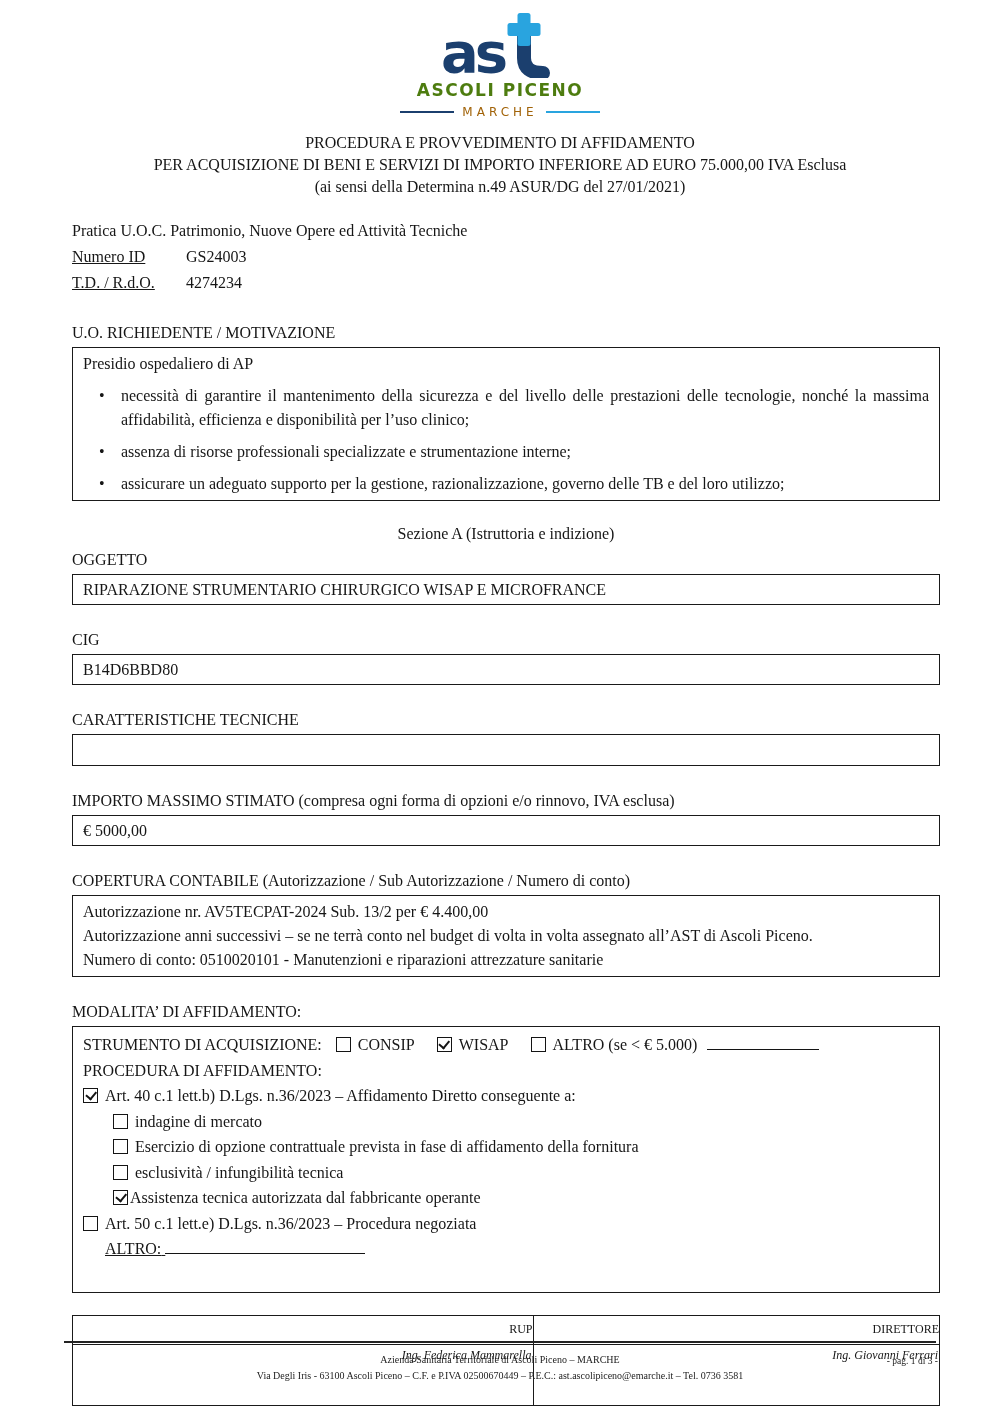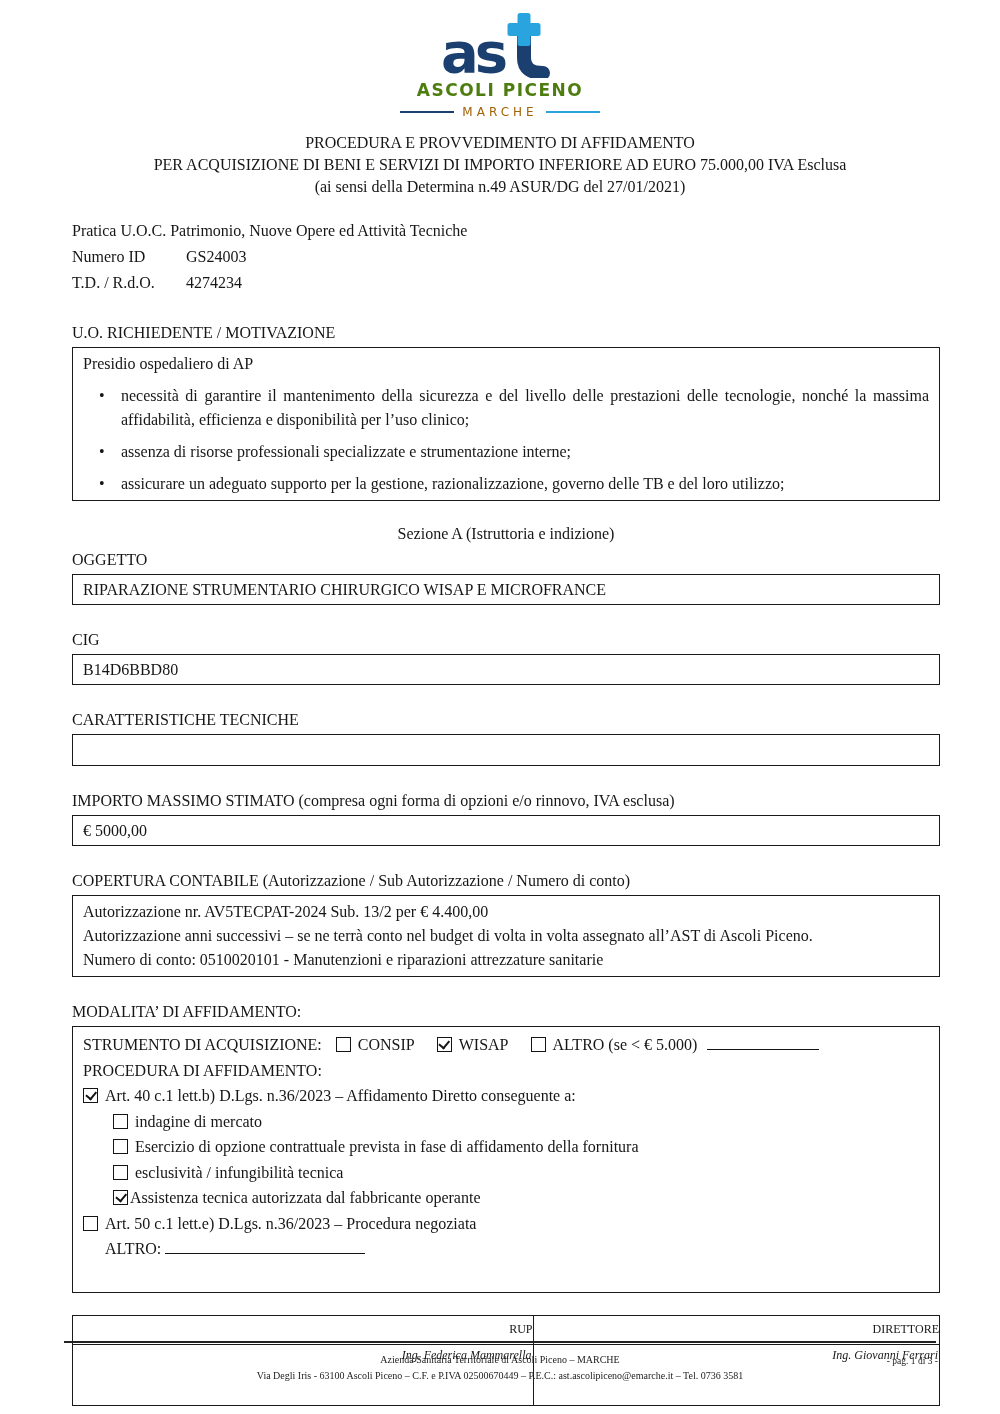--- a/index.html
+++ b/index.html
@@ -20,21 +20,21 @@
   .seg-left{background:#1b3f6e;}
   .seg-right{background:#29a4df;}
   .logo-region-text{font-family:"DejaVu Sans","Liberation Sans",sans-serif;
     font-size:12px;letter-spacing:4px;color:#a16207;margin:0 8px;}
 
   
   .doc-title{text-align:center;margin-top:13px;font-size:16px;line-height:22px;}
 
   
   .meta{margin-top:20px;font-size:16px;line-height:26px;}
-  .meta-label{display:inline-block;width:110px;}
+  .meta-label{display:inline-block;width:110px;text-decoration:underline;}
 
   
   .sec-heading{font-size:16px;margin-top:24px;line-height:22px;}
   .box{border:1.6px solid #1a1a1a;padding:4px 10px;font-size:16px;line-height:24px;margin-top:3px;}
   .box.single{padding:3px 10px;line-height:23px;}
   .box.empty{height:24px;}
   .centered-line{text-align:center;font-size:16px;margin-top:22px;line-height:22px;}
 
   
   .bullet{position:relative;padding-left:38px;text-align:justify;margin-top:8px;}
@@ -43,21 +43,21 @@
   
   .cb{display:inline-block;width:13px;height:13px;border:1.6px solid #141414;
     position:relative;vertical-align:-2px;margin-right:7px;background:#fff;flex:none;}
   .cb.checked::after{content:"";position:absolute;left:1.5px;top:2px;width:8px;height:4.5px;
     border-left:2px solid #141414;border-bottom:2px solid #141414;transform:rotate(-50deg);}
   .opt{margin-right:18px;white-space:nowrap;}
   .blank{display:inline-block;border-bottom:1.6px solid #141414;height:12px;vertical-align:baseline;}
   .modalita-box{padding:5px 10px 30px 10px;line-height:25.5px;}
   .mod-line{margin:0;}
   .mod-item.lvl1{padding-left:30px;}
-  .mod-altro{padding-left:22px;}
+  .mod-altro{padding-left:22px;text-decoration:underline;}
 
   
   .sig-table{width:100%;border-collapse:collapse;margin-top:22px;table-layout:fixed;}
   .sig-table td{border:1.6px solid #1a1a1a;text-align:right;font-size:12px;}
   .sig-table .hdr td{height:26px;padding:1px 0;}
   .sig-table .names td{height:56px;vertical-align:top;padding-top:3px;font-style:italic;}
   .col-rup{width:53%;}
 
   
   .footer-rule{position:absolute;left:64px;right:64px;top:1341px;border-top:2px solid #222;}

